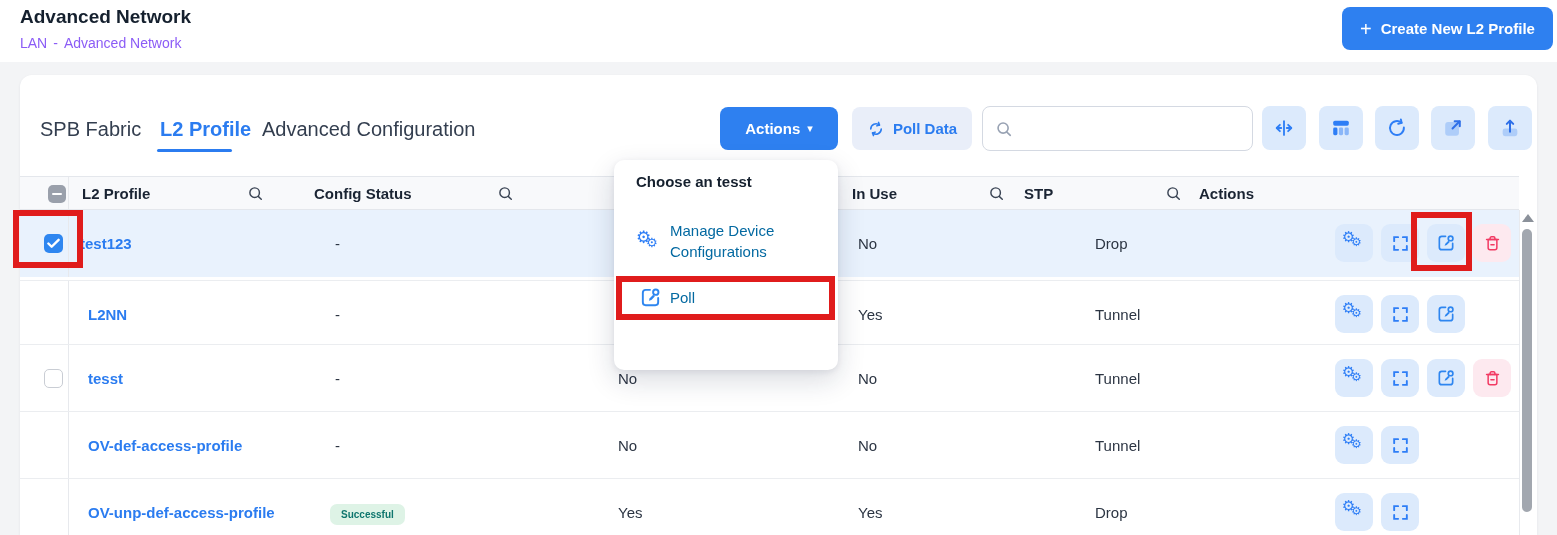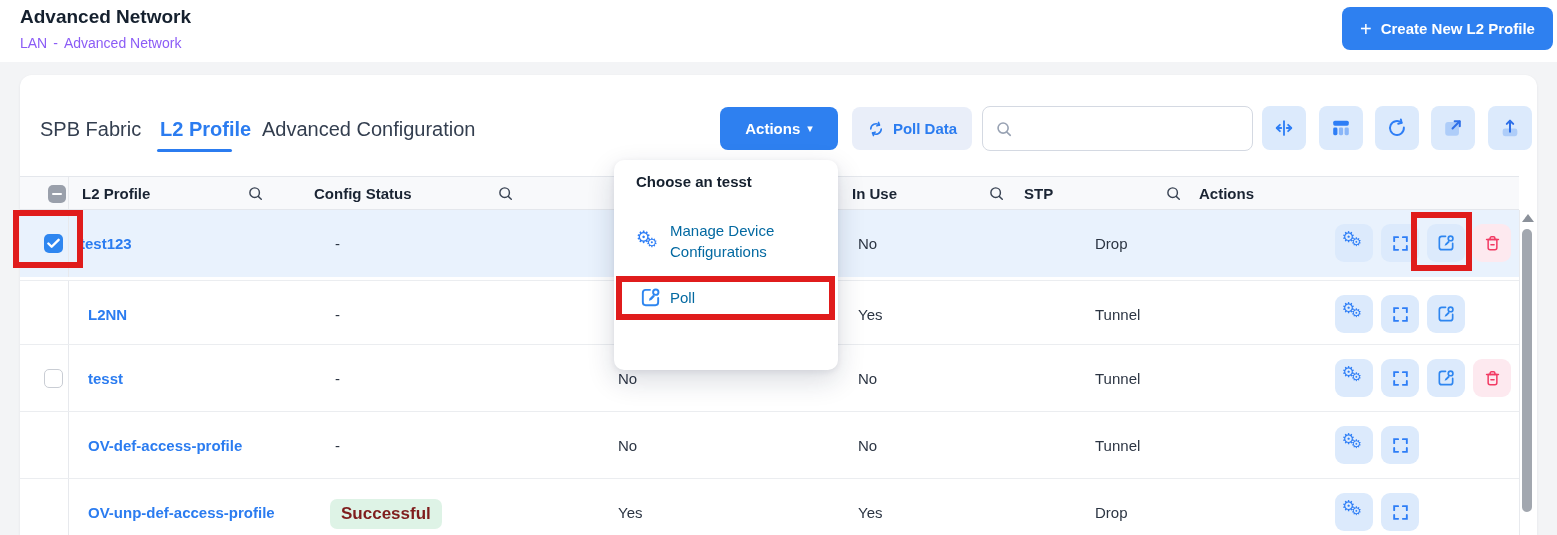--- a/index.html
+++ b/index.html
@@ -83,21 +83,21 @@
   .cell { position:absolute; top:0; height:67px; line-height:67px; font-size:15px; color:#2c3543; white-space:nowrap; }
   .cell.link { color:#2b7cf0; font-weight:600; cursor:pointer; }
   .cb {
     position:absolute; left:24px; top:24px; width:19px; height:19px; border-radius:5px; cursor:pointer;
   }
   .cb.checked { background:#2e86f0; }
   .cb.checked svg { position:absolute; left:3px; top:4px; }
   .cb.empty { background:#fff; border:1.5px solid #c9cdd4; }
   .badge-success {
     display:inline-block; line-height:normal; vertical-align:middle;
-    background:#def3e6; color:#7f1d1d; font-weight:bold; font-size:17px;
+    background:#def3e6; color:#0f766e; font-weight:bold; font-size:10px;
     padding:5px 11px; border-radius:7px;
   }
   .row-actions { position:absolute; left:1315px; top:14px; display:flex; gap:8px; }
   .act-btn {
     width:38px; height:38px; border:none; border-radius:9px; background:#dceafc;
     display:flex; align-items:center; justify-content:center; cursor:pointer; padding:0;
   }
   .act-btn.danger { background:#fde9ef; }
   .gears { position:relative; width:22px; height:22px; color:#2e7ef6; font-family:"DejaVu Sans",sans-serif; }
   .gears .g1 { position:absolute; left:-1px; top:-4px; font-size:15px; }

